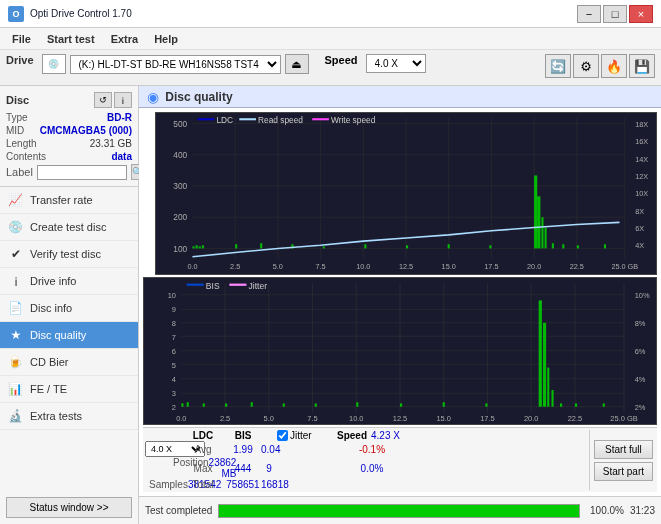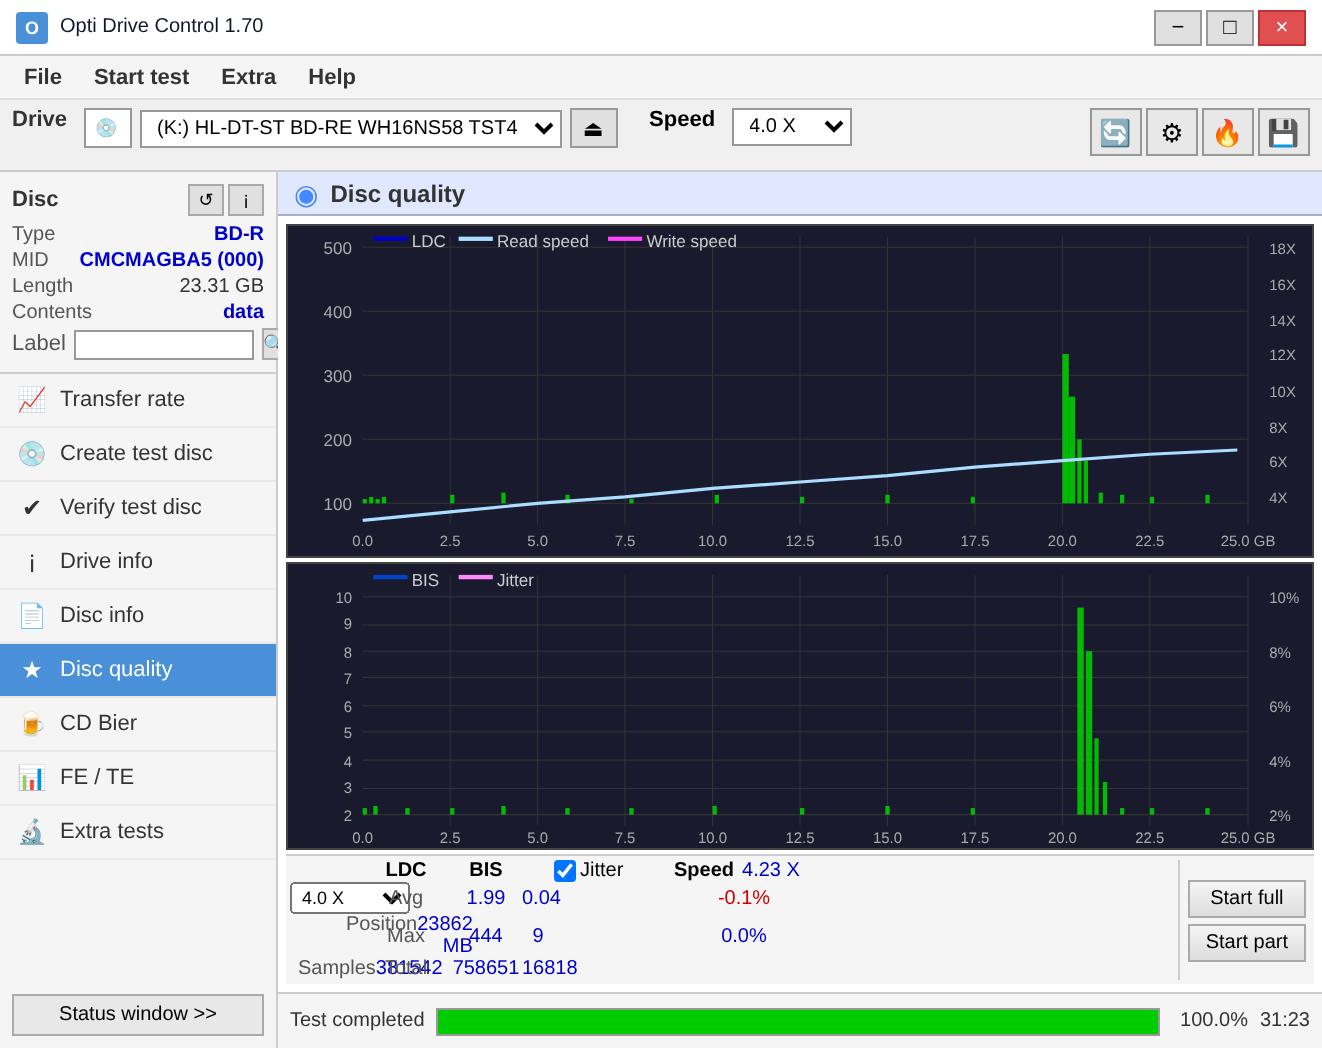--- a/index.html
+++ b/index.html
@@ -205,21 +205,21 @@
 
   <div class="right-panel">
 
     <div class="chart-header">
       <span style="color:#4488ff;font-size:14px;">◉</span>
       <span class="chart-title">Disc quality</span>
     </div>
 
     <div class="charts-container">
 
-      <div class="chart-area" style="flex: 1.1;">
+      <div class="chart-area" style="flex: 1.1; margin-left: 12px;">
         <svg width="100%" height="100%" viewBox="0 0 480 155" preserveAspectRatio="none" style="display:block;">
 
           <rect width="480" height="155" fill="#1a1a2e"></rect>
 
           <line x1="35" y1="10" x2="450" y2="10" stroke="#333" stroke-width="0.5"></line>
           <line x1="35" y1="40" x2="450" y2="40" stroke="#333" stroke-width="0.5"></line>
           <line x1="35" y1="70" x2="450" y2="70" stroke="#333" stroke-width="0.5"></line>
           <line x1="35" y1="100" x2="450" y2="100" stroke="#333" stroke-width="0.5"></line>
           <line x1="35" y1="130" x2="450" y2="130" stroke="#333" stroke-width="0.5"></line>
 

